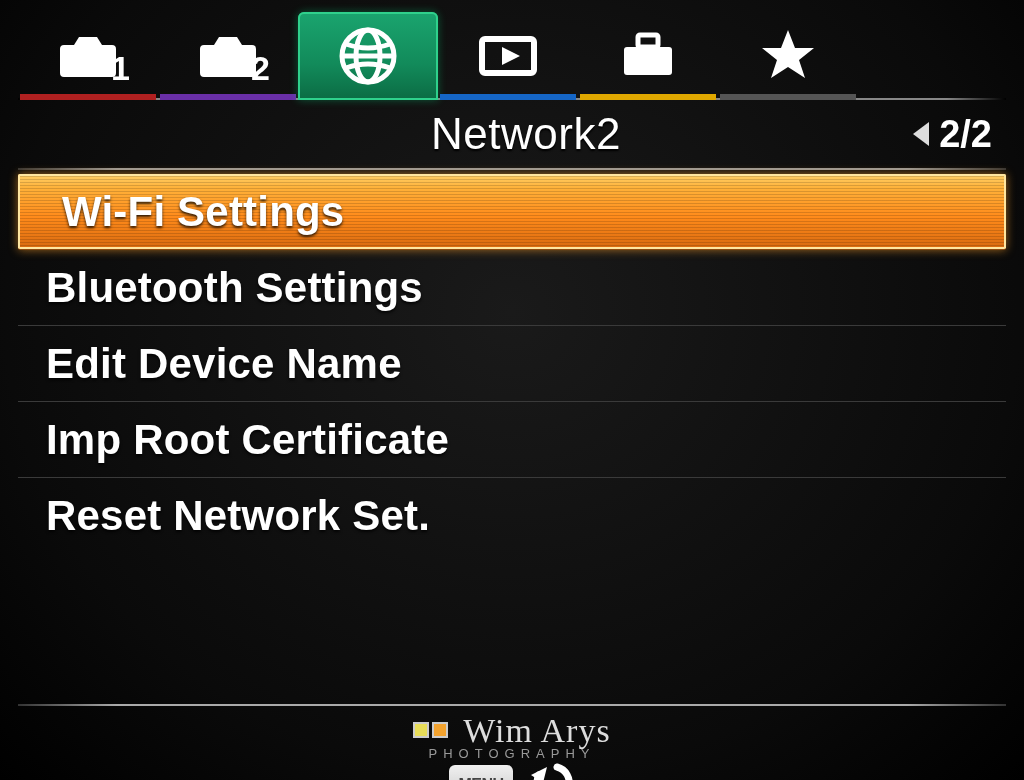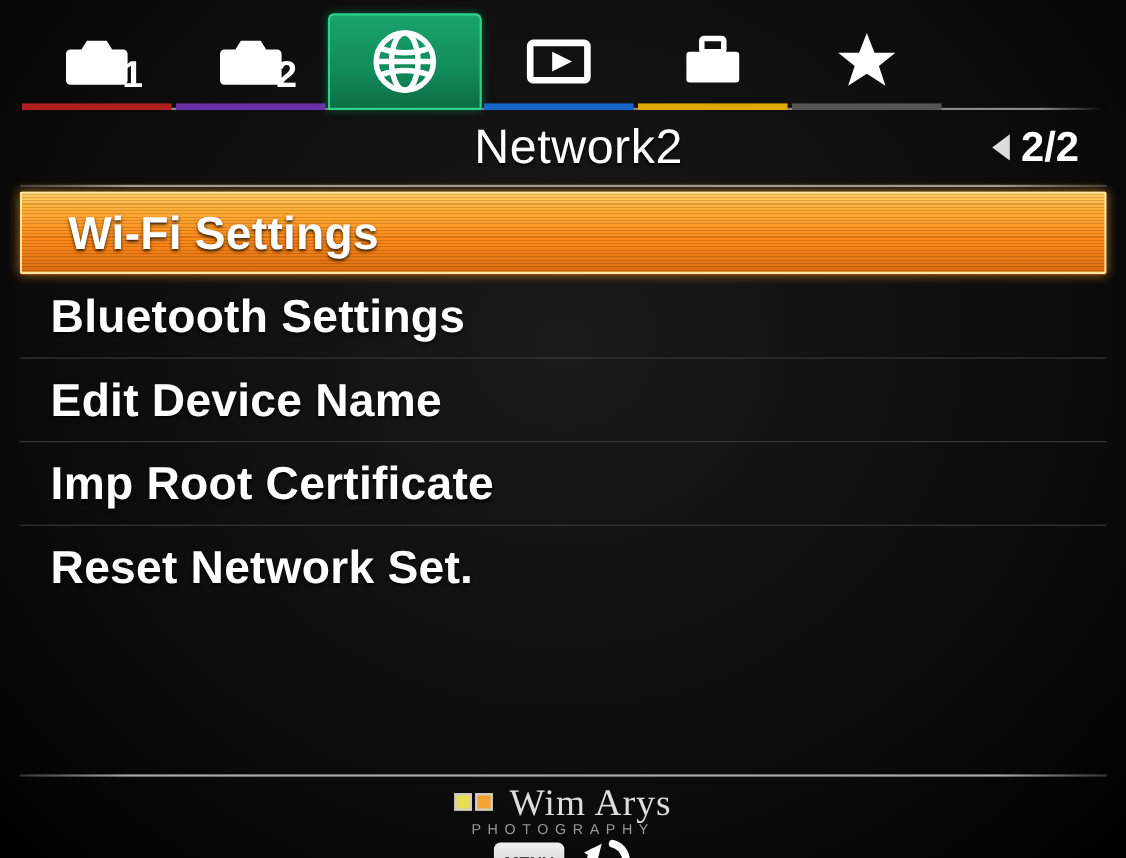--- a/index.html
+++ b/index.html
@@ -81,21 +81,21 @@
   }
   .page-title {
     font-size: 44px;
     font-weight: 500;
     text-shadow: 0 2px 2px #000;
     letter-spacing: 0.5px;
     margin-left: 28px;
   }
   .pager {
     position: absolute;
-    right: 25px;
+    right: 14px;
     font-size: 38px;
     font-weight: bold;
     display: flex;
     align-items: center;
     gap: 6px;
   }
   .pager .tri {
     width: 0; height: 0;
     border-top: 12px solid transparent;
     border-bottom: 12px solid transparent;

